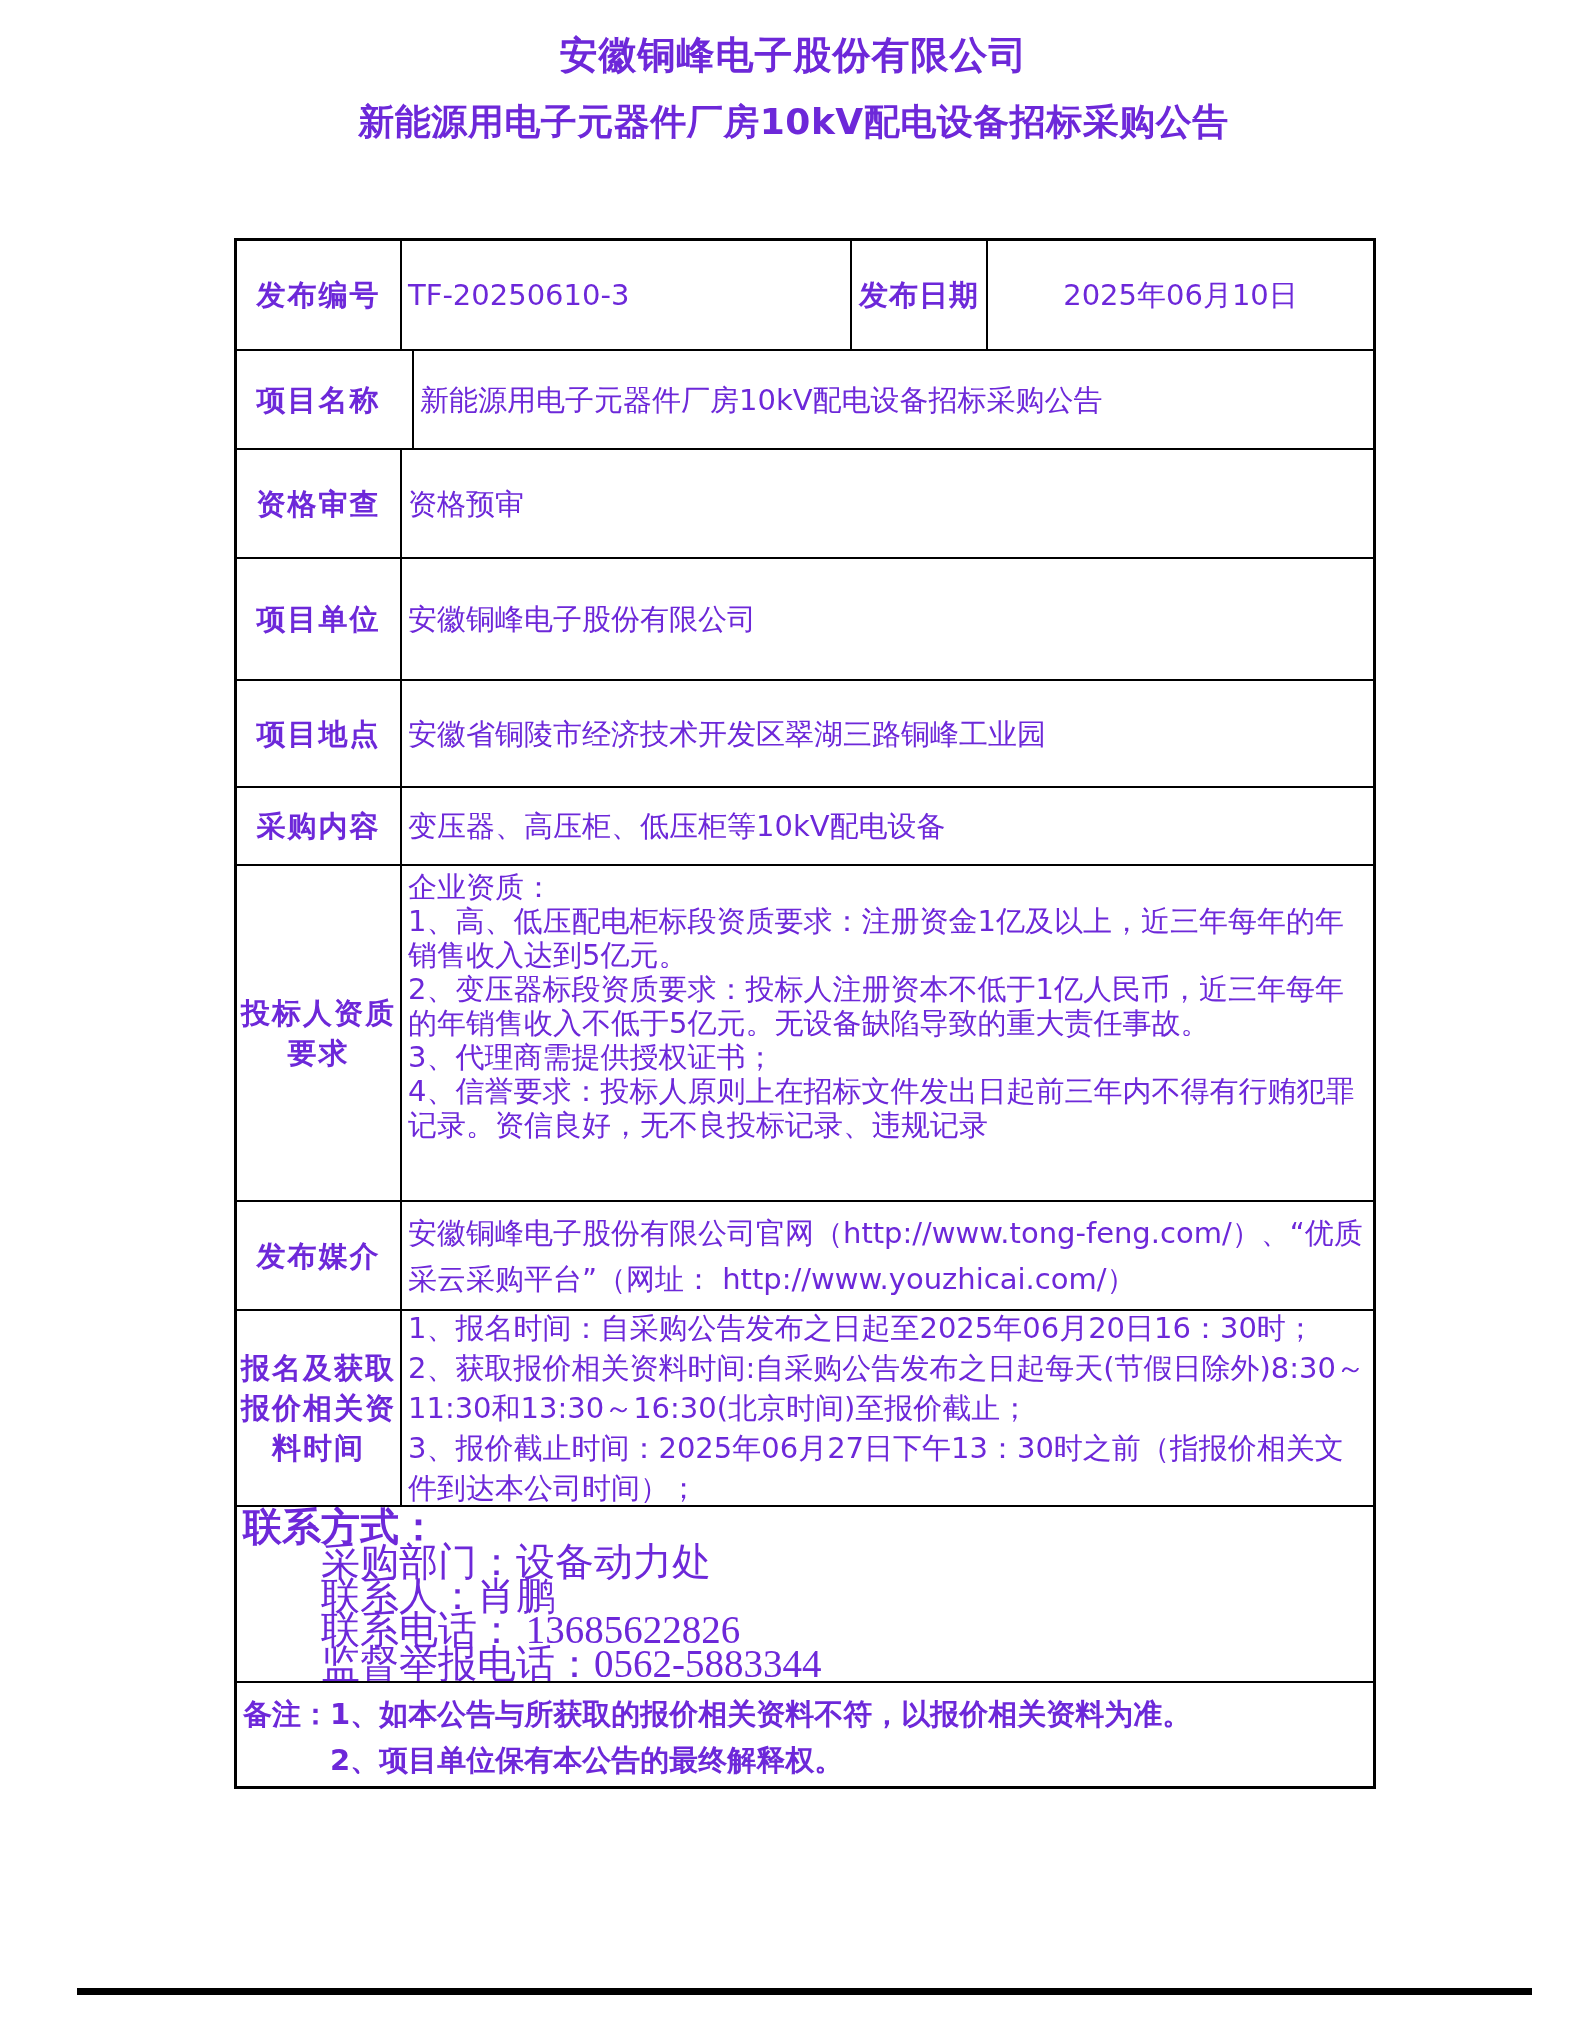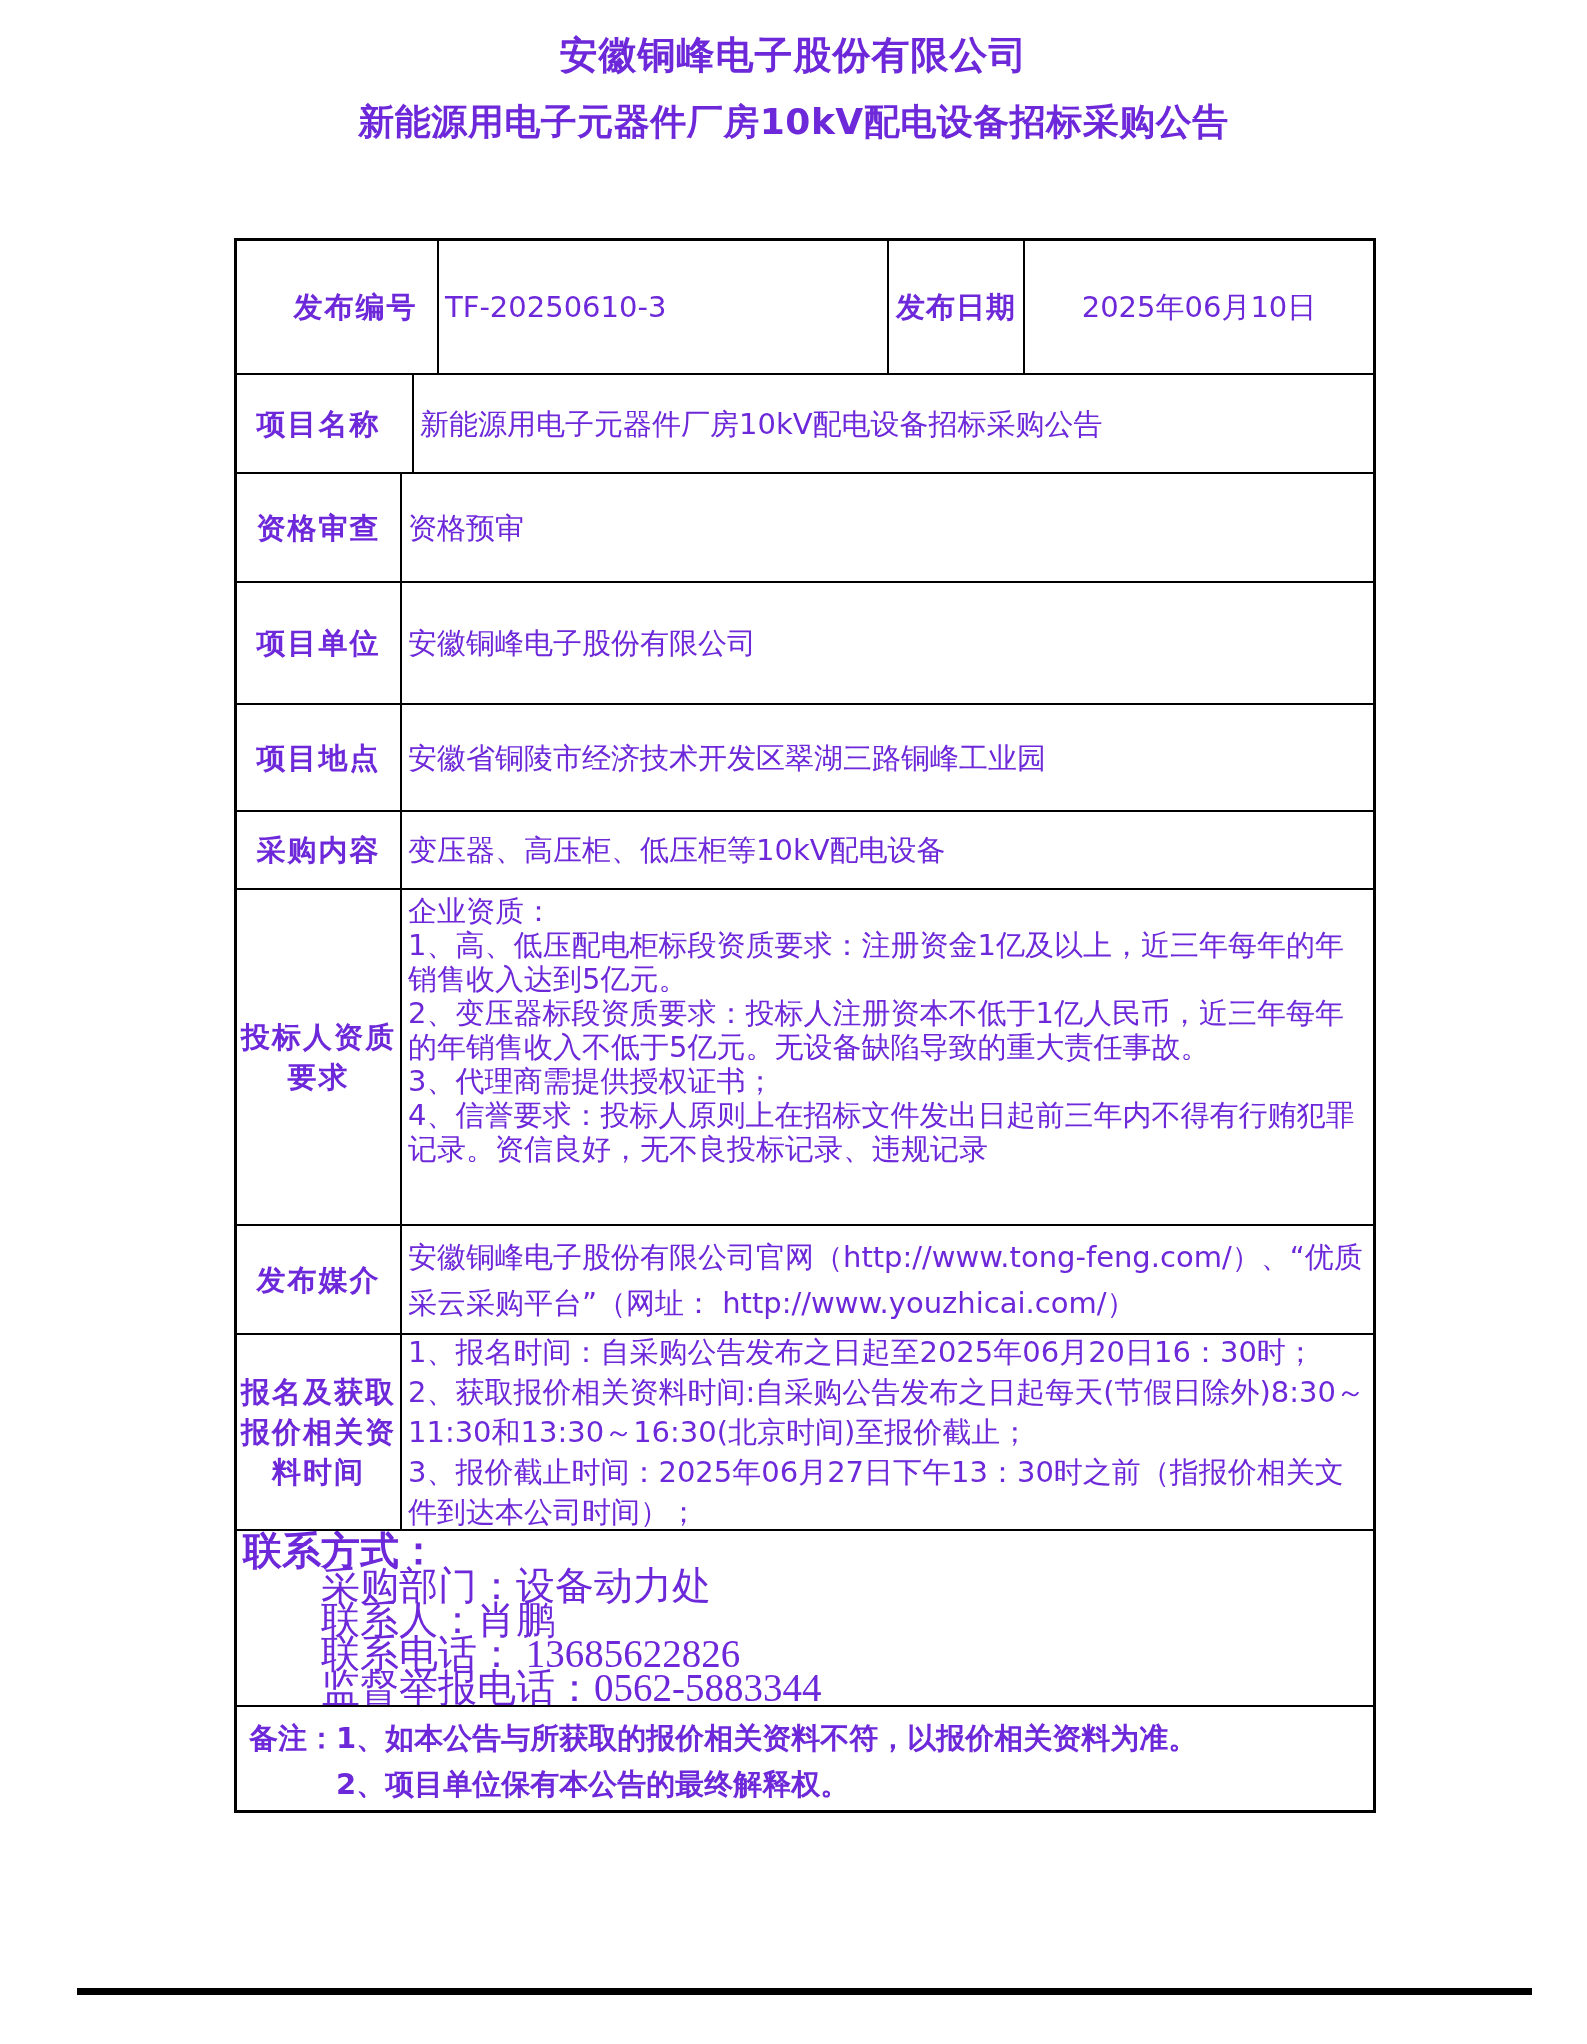--- a/index.html
+++ b/index.html
@@ -40,42 +40,42 @@
   .td.value{
     flex:1 1 auto;
     display:flex;align-items:center;
     font-size:29px;padding:0 6px;
     white-space:pre-line;word-break:break-word;line-height:40px;
   }
   .td.value.centered{justify-content:center;}
   .td.value.v1{flex:0 0 450px;}
   .td.value.top{align-items:flex-start;}
 
-  .r-publish{height:132px;margin-left:37px;}
+  .r-publish{height:108px;}
   .r-name{height:99px;gap:12px;}
   .r-qualcheck{height:109px;}
   .r-unit{height:122px;}
   .r-place{height:107px;}
   .r-content{height:78px;}
   .r-qualreq{height:336px;}
   .r-media{height:109px;}
   .r-schedule{height:196px;}
   .r-contact{height:176px;}
   .r-remark{height:105px;}
 
   .r-qualreq .td.value{line-height:34px;padding-top:4px;display:block;}
   .r-media .td.value{line-height:46px;}
   .r-schedule .td.value{line-height:40px;}
 
   .td.full{flex:1 1 100%;border-left:none;padding:2px 8px 0 6px;font-size:29px;}
   .contact-header{font-weight:bold;font-size:39px;line-height:36px;}
   .contact-lines{font-size:39px;line-height:34px;white-space:pre-line;font-family:Liberation Serif, serif;}
   .remark-text{
     font-weight:bold;font-size:29px;line-height:46px;
-    padding-top:6px;white-space:pre-line;word-break:break-word;margin-left:6px;
+    padding-top:6px;white-space:pre-line;word-break:break-word;
   }
   .footer-bar{
     position:absolute;left:77px;top:1988px;width:1455px;height:7px;
     background:#000;
   }
 </style>
 </head>
 <body>
 
 <div class="page">

